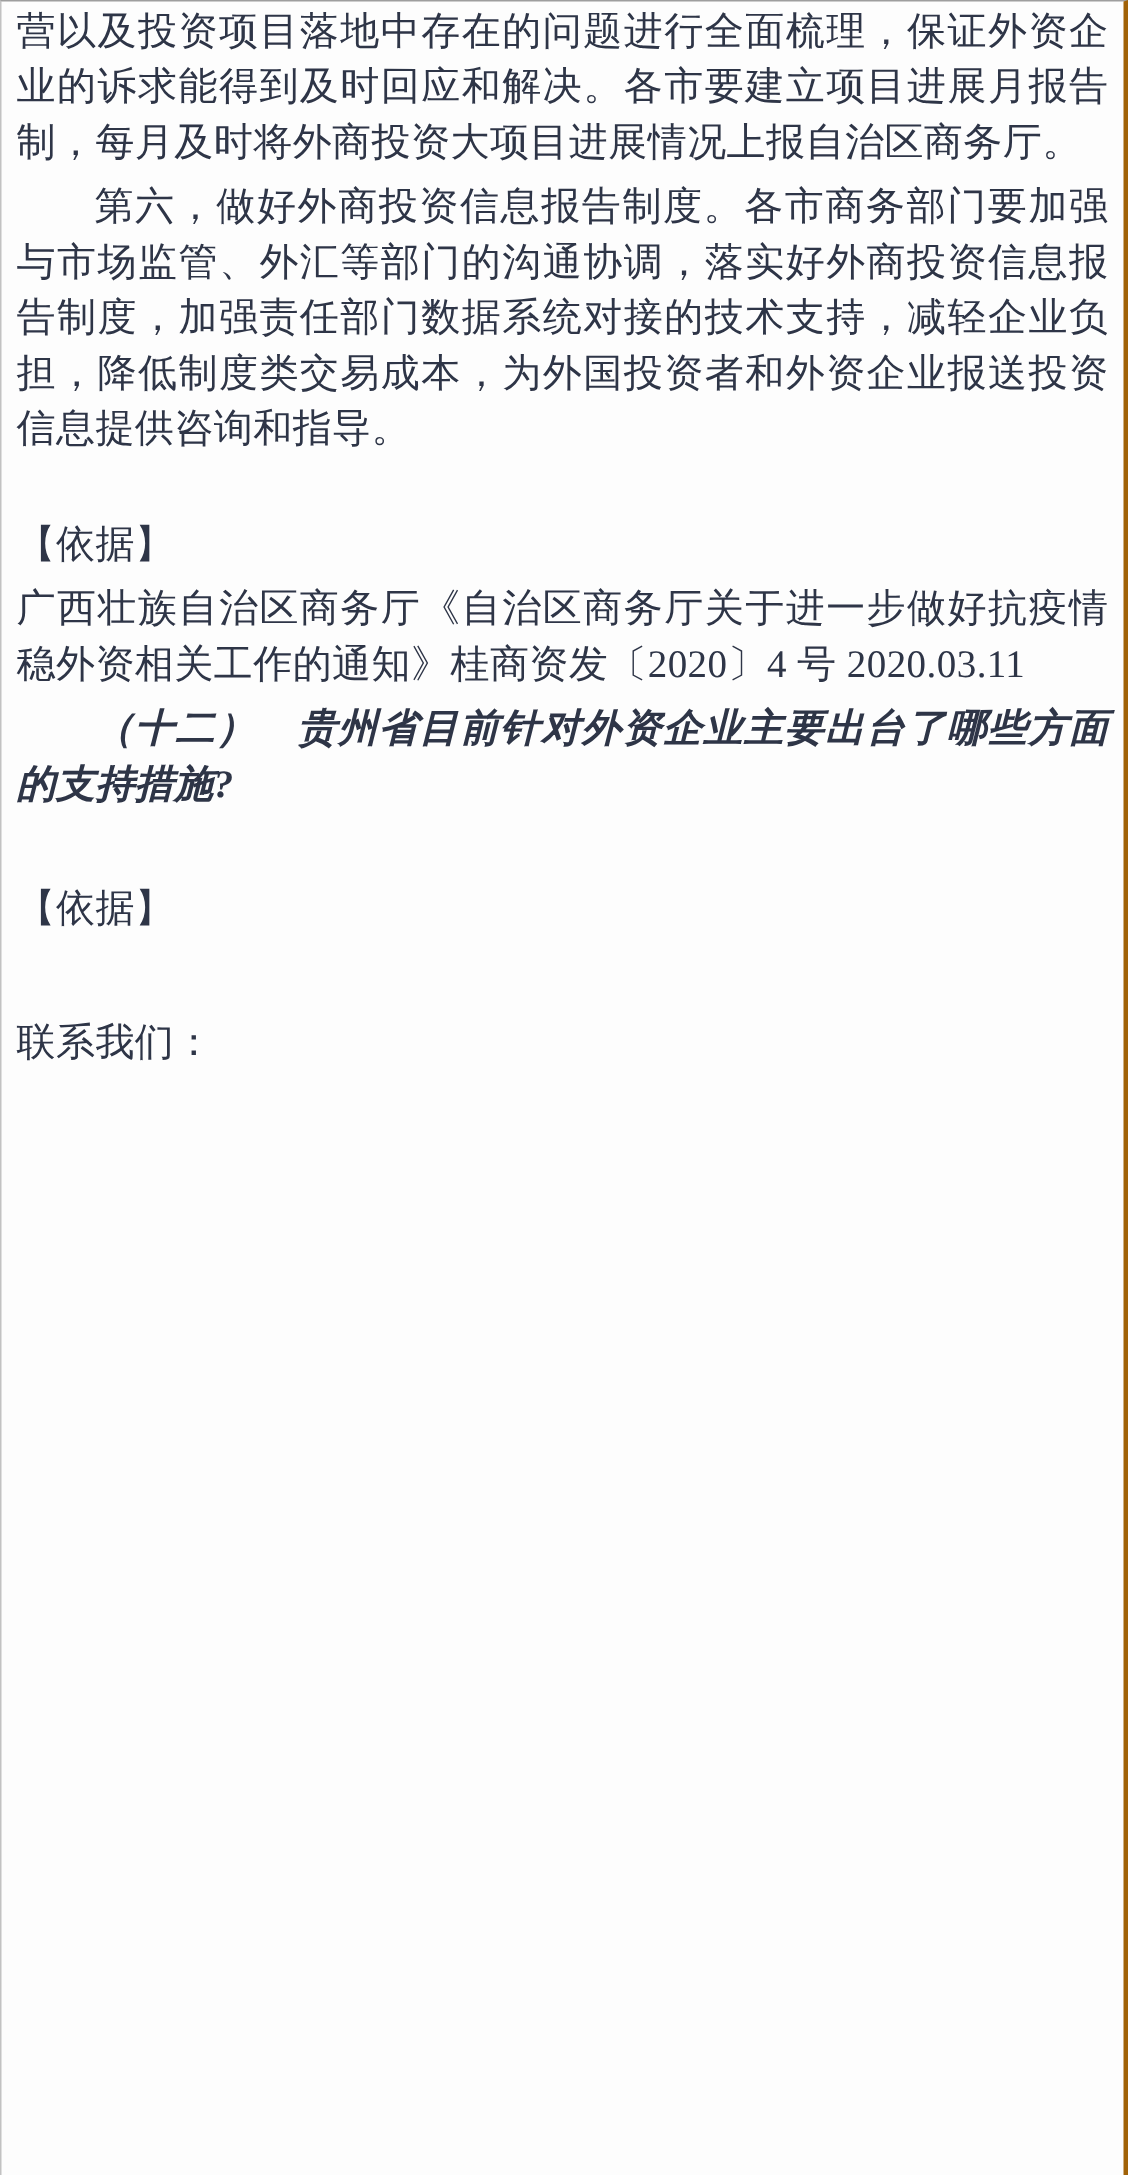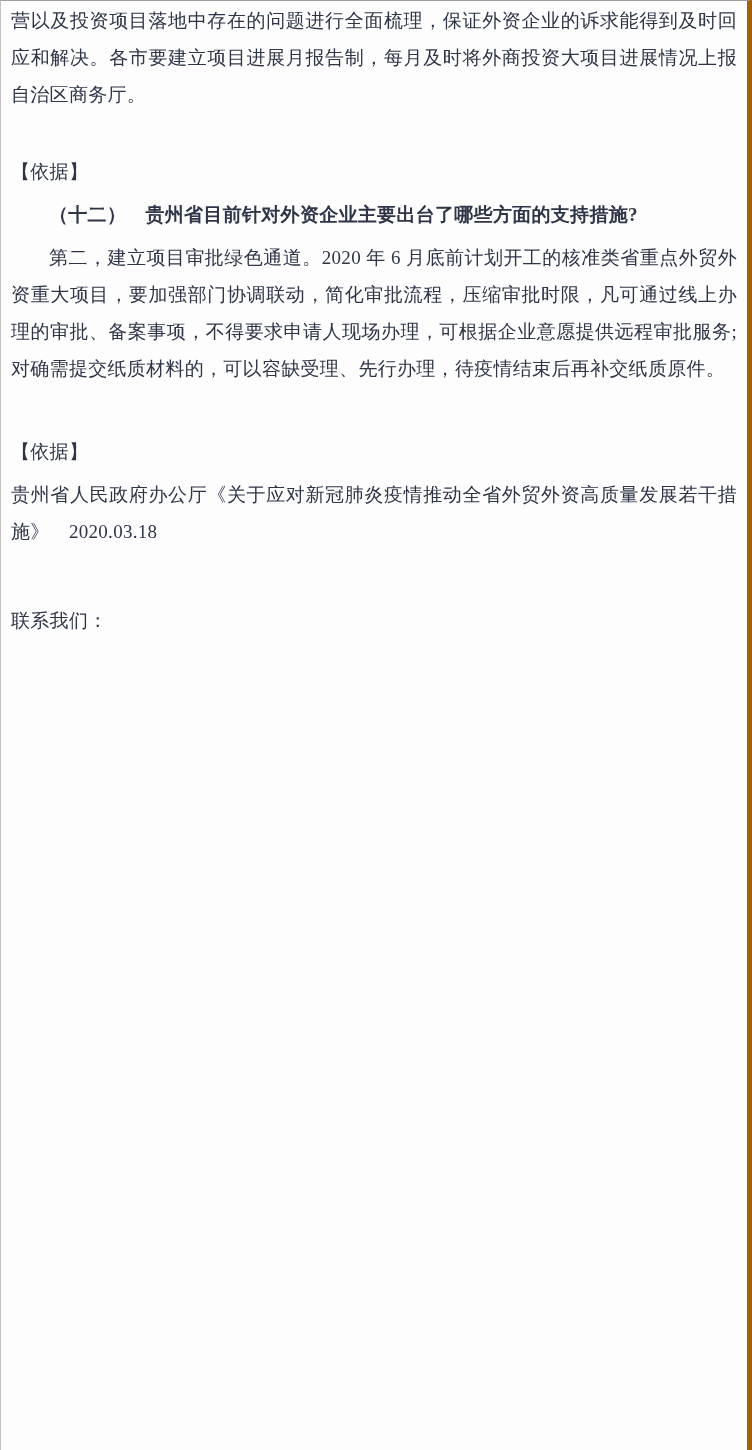--- a/index.html
+++ b/index.html
@@ -9,56 +9,56 @@
   }
   .page {
     position: relative;
     width: 752px;
     height: 1450px;
     box-sizing: border-box;
     overflow: hidden;
     background: #fdfdfd;
     border-top: 1px solid #9e9e9e;
     border-left: 1px solid #c2c2c2;
-    border-right: 5px solid #a16207;
+    border-right: 3px solid #a16207;
     padding: 1px 10px 0 10px;
     font-family: "Liberation Serif", "DejaVu Serif", serif;
-    font-size: 19px;
+    font-size: 26px;
     line-height: 37px;
     color: #2e3547;
   }
   .page p {
     margin: 6px 0 0 0;
     text-align: justify;
     letter-spacing: 0.3px;
   }
   .page p:first-child { margin-top: 0; }
   .ind   { text-indent: 2em; }
-  .bold  { font-weight: bold; }
+  .bold  { font-weight: bold; font-style: italic; }
   .gap-blank  { margin-top: 40px !important; }  
   .gap-blank2 { margin-top: 46px !important; }
   .gap-large  { margin-top: 52px !important; }
 </style>
 </head>
 <body>
 
 <div class="page">
 
   <p class="cont">营以及投资项目落地中存在的问题进行全面梳理，保证外资企业的诉求能得到及时回应和解决。各市要建立项目进展月报告制，每月及时将外商投资大项目进展情况上报自治区商务厅。</p>
 
 
+  <p class="ind">第六，做好外商投资信息报告制度。各市商务部门要加强与市场监管、外汇等部门的沟通协调，落实好外商投资信息报告制度，加强责任部门数据系统对接的技术支持，减轻企业负担，降低制度类交易成本，为外国投资者和外资企业报送投资信息提供咨询和指导。</p>
 
   <p class="gap-blank">【依据】</p>
 
+  <p>广西壮族自治区商务厅《自治区商务厅关于进一步做好抗疫情稳外资相关工作的通知》桂商资发〔2020〕4 号 2020.03.11</p>
 
   <p class="ind bold">（十二）　贵州省目前针对外资企业主要出台了哪些方面的支持措施?</p>
 
 
 
-  <p class="ind">第二，建立项目审批绿色通道。2020 年 6 月底前计划开工的核准类省重点外贸外资重大项目，要加强部门协调联动，简化审批流程，压缩审批时限，凡可通过线上办理的审批、备案事项，不得要求申请人现场办理，可根据企业意愿提供远程审批服务;对确需提交纸质材料的，可以容缺受理、先行办理，待疫情结束后再补交纸质原件。</p>
 
   <p class="gap-blank2">【依据】</p>
 
-  <p>贵州省人民政府办公厅《关于应对新冠肺炎疫情推动全省外贸外资高质量发展若干措施》　2020.03.18</p>
 
   <p class="gap-large">联系我们：</p>
 
 </div>
 
 </body></html>

